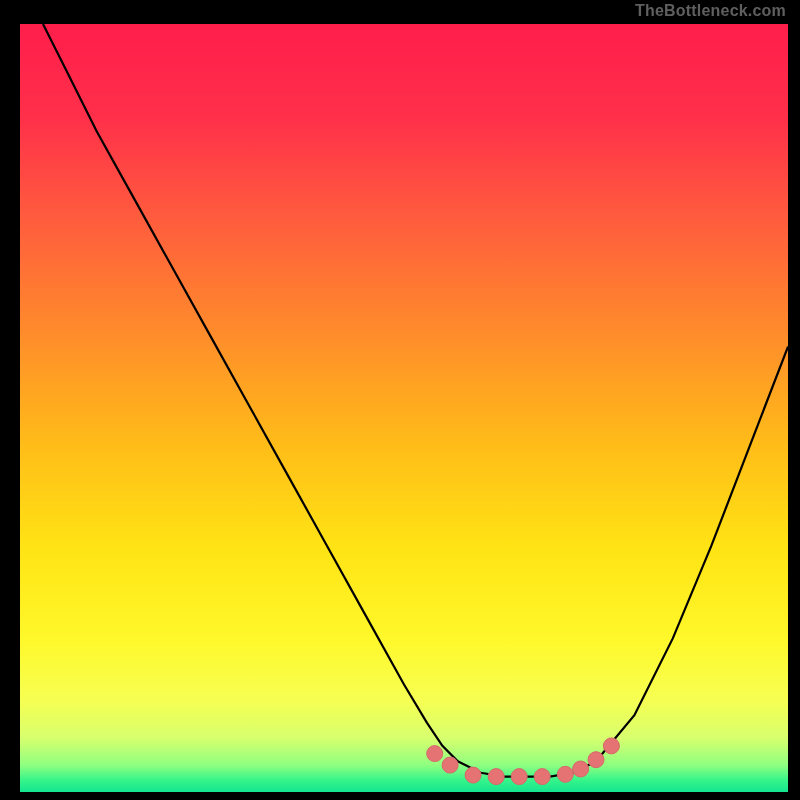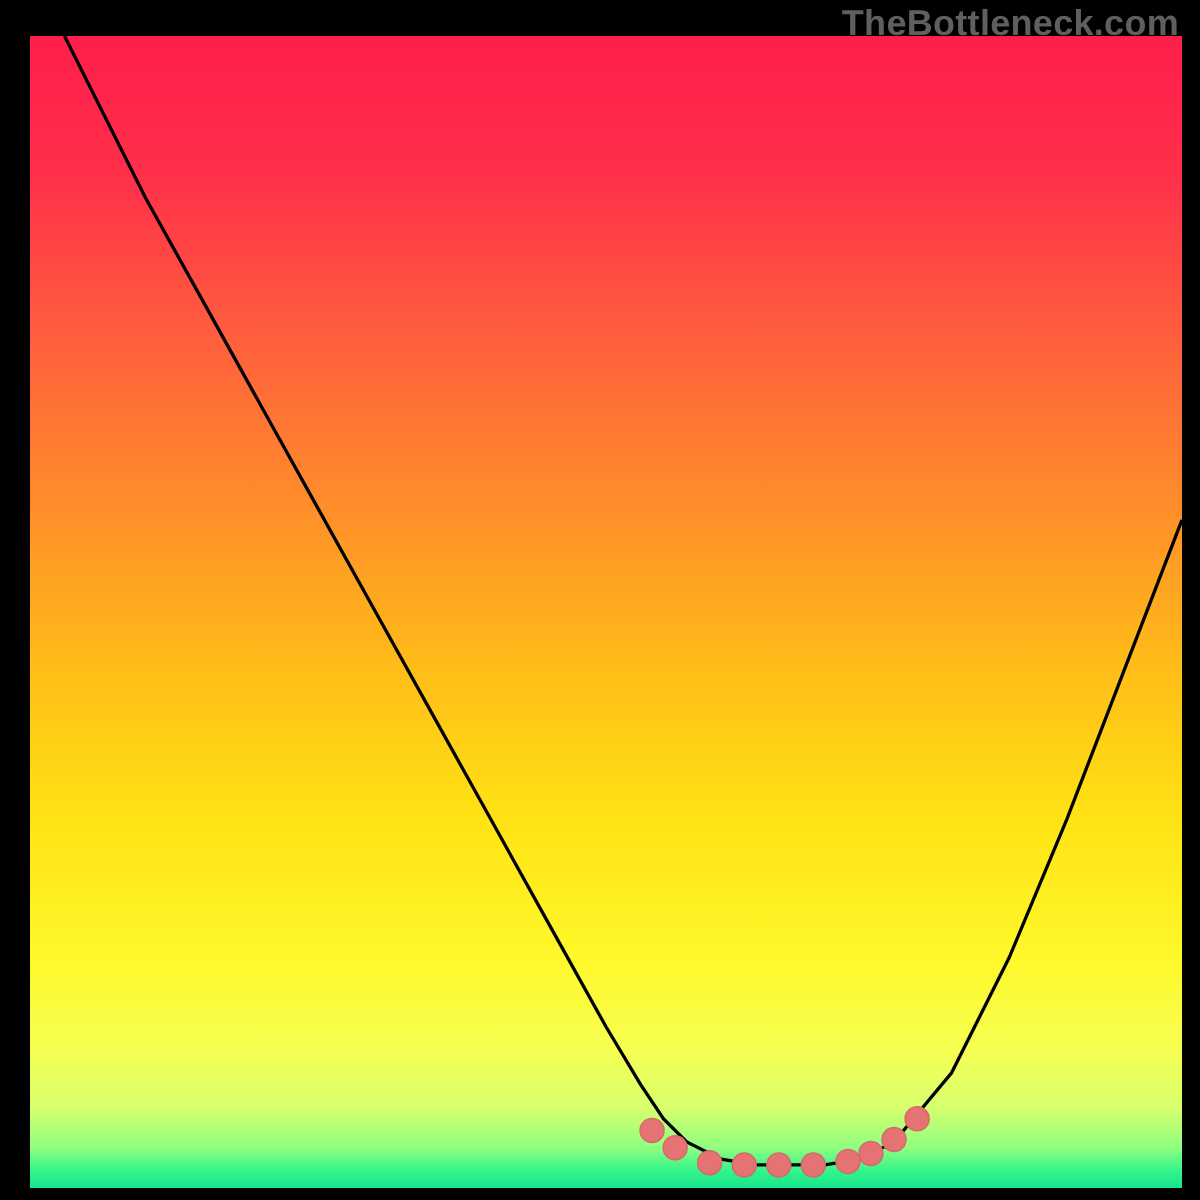--- a/index.html
+++ b/index.html
@@ -23,21 +23,21 @@
     left: 0;
     top: 0;
     width: 768px;
     height: 768px;
   }
   .watermark {
     position: absolute;
     top: 2px;
     right: 14px;
     font-family: Arial, Helvetica, sans-serif;
-    font-size: 24px;
+    font-size: 16px;
     font-weight: 600;
     color: #5f5f5f;
     letter-spacing: 0.2px;
   }
 </style>
 </head>
 <body>
 
 <div class="watermark">TheBottleneck.com</div>
 

